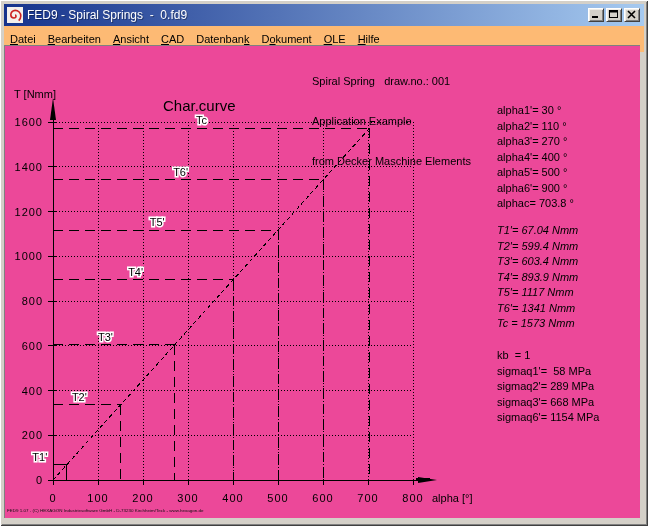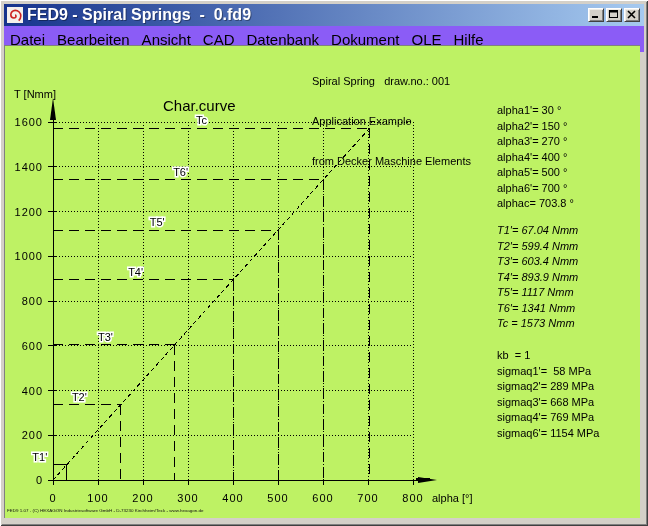--- a/index.html
+++ b/index.html
@@ -1,32 +1,32 @@
 <!DOCTYPE html>
 <html><head>
 <meta charset="utf-8">
 <style>
   html,body{margin:0;padding:0;background:#808080;font-family:"Liberation Sans",sans-serif;}
   .screen{position:relative;width:648px;height:526px;background:#d4d0c8;overflow:hidden;
           box-shadow:inset 1px 1px 0 #ffffff, inset -1px -1px 0 #404040, inset 2px 2px 0 #d4d0c8, inset -2px -2px 0 #808080;}
   .titlebar{position:absolute;left:4px;top:4px;width:640px;height:22px;
             background:linear-gradient(to right,#16338c,#a6caf0);display:flex;align-items:center;}
   .app-icon{width:16px;height:16px;margin:0 4px 0 3px;background:#f4f0ec;display:flex;align-items:center;justify-content:center;}
-  .title-text{color:#ffffff;font-weight:bold;font-size:16px;white-space:pre;flex:1 1 auto;
+  .title-text{color:#ffffff;font-weight:normal;font-size:12px;white-space:pre;flex:1 1 auto;
               text-shadow:1px 1px 0 rgba(0,0,0,0.35);}
   .winbtns{display:flex;gap:2px;margin-right:4px;}
   .winbtn{width:16px;height:14px;background:#d4d0c8;border:1px solid;
           border-color:#ffffff #404040 #404040 #ffffff;box-shadow:inset 1px 1px 0 #f0ede8, inset -1px -1px 0 #808080;
           display:flex;align-items:flex-end;justify-content:center;padding:0;cursor:default;}
   .winbtn svg{display:block;margin:0 auto 2px auto;}
-  .menubar{position:absolute;left:4px;top:26px;width:640px;height:26px;background:#8b5cf6;
-           display:flex;align-items:center;font-size:15px;color:#000;}
+  .menubar{position:absolute;left:4px;top:26px;width:640px;height:26px;background:#fdba74;
+           display:flex;align-items:center;font-size:11px;color:#000;}
   .menu-item{padding:2px 6px;white-space:pre;}
   .menu-item u{text-decoration:underline;}
-  .client{position:absolute;left:4px;top:45px;width:636px;height:473px;background:#bef264;
+  .client{position:absolute;left:4px;top:45px;width:636px;height:473px;background:#ec4899;
           box-shadow:inset 1px 1px 0 #808080;}
   .header-block{position:absolute;left:308px;top:3px;font-size:11px;line-height:13.4px;color:#000;white-space:pre;}
   .side-panel{position:absolute;left:493px;top:0;width:140px;font-size:11px;color:#000;}
   .panel-group{position:absolute;left:0;white-space:pre;}
   .panel-group div{height:15.5px;line-height:15.5px;white-space:pre;}
   #g-alpha{top:58px;} #g-torque{top:178px;font-style:italic;} #g-stress{top:303px;}
   .chart-wrap{position:absolute;left:0;top:0;width:500px;height:460px;}
   .small-print{position:absolute;left:3px;top:463px;font-size:4.5px;letter-spacing:0px;color:#111;white-space:pre;
                transform:scaleY(0.9);}
 </style>
@@ -162,21 +162,21 @@
           <text x="145.75" y="181.07125" font-family="&quot;Liberation Sans&quot;,sans-serif" font-size="11" fill="#000" stroke="#fff" stroke-width="3" paint-order="stroke">T5'</text>
           <text x="169.15" y="130.95125000000002" font-family="&quot;Liberation Sans&quot;,sans-serif" font-size="11" fill="#000" stroke="#fff" stroke-width="3" paint-order="stroke">T6'</text>
           <text x="192.1" y="79.04124999999999" font-family="&quot;Liberation Sans&quot;,sans-serif" font-size="11" fill="#000" stroke="#fff" stroke-width="3" paint-order="stroke">Tc</text>
           <text x="159" y="66" font-family="&quot;Liberation Sans&quot;,sans-serif" font-size="15" fill="#000">Char.curve</text>
           <text x="10" y="53" font-family="&quot;Liberation Sans&quot;,sans-serif" font-size="11" fill="#000">T [Nmm]</text>
           <text x="428" y="457" font-family="&quot;Liberation Sans&quot;,sans-serif" font-size="11" fill="#000">alpha [°]</text>
         </svg>
     </div>
 
     <div class="side-panel">
-      <div class="panel-group" id="g-alpha"><div>alpha1'= 30 °</div><div>alpha2'= 150 °</div><div>alpha3'= 270 °</div><div>alpha4'= 400 °</div><div>alpha5'= 500 °</div><div>alpha6'= 700 °</div><div>alphac= 703.8 °</div></div>
+      <div class="panel-group" id="g-alpha"><div>alpha1'= 30 °</div><div>alpha2'= 110 °</div><div>alpha3'= 270 °</div><div>alpha4'= 400 °</div><div>alpha5'= 500 °</div><div>alpha6'= 900 °</div><div>alphac= 703.8 °</div></div>
       <div class="panel-group" id="g-torque"><div>T1'= 67.04 Nmm</div><div>T2'= 599.4 Nmm</div><div>T3'= 603.4 Nmm</div><div>T4'= 893.9 Nmm</div><div>T5'= 1117 Nmm</div><div>T6'= 1341 Nmm</div><div>Tc = 1573 Nmm</div></div>
-      <div class="panel-group" id="g-stress"><div>kb  = 1</div><div>sigmaq1'=  58 MPa</div><div>sigmaq2'= 289 MPa</div><div>sigmaq3'= 668 MPa</div><div>sigmaq4'= 769 MPa</div><div>sigmaq6'= 1154 MPa</div></div>
+      <div class="panel-group" id="g-stress"><div>kb  = 1</div><div>sigmaq1'=  58 MPa</div><div>sigmaq2'= 289 MPa</div><div>sigmaq3'= 668 MPa</div><div>sigmaq6'= 1154 MPa</div></div>
     </div>
 
     <div class="small-print">FED9 1.07 - (C) HEXAGON Industriesoftware GmbH - D-73230 Kirchheim/Teck - www.hexagon.de</div>
   </div>
 
 </div>
 
 </body></html>

